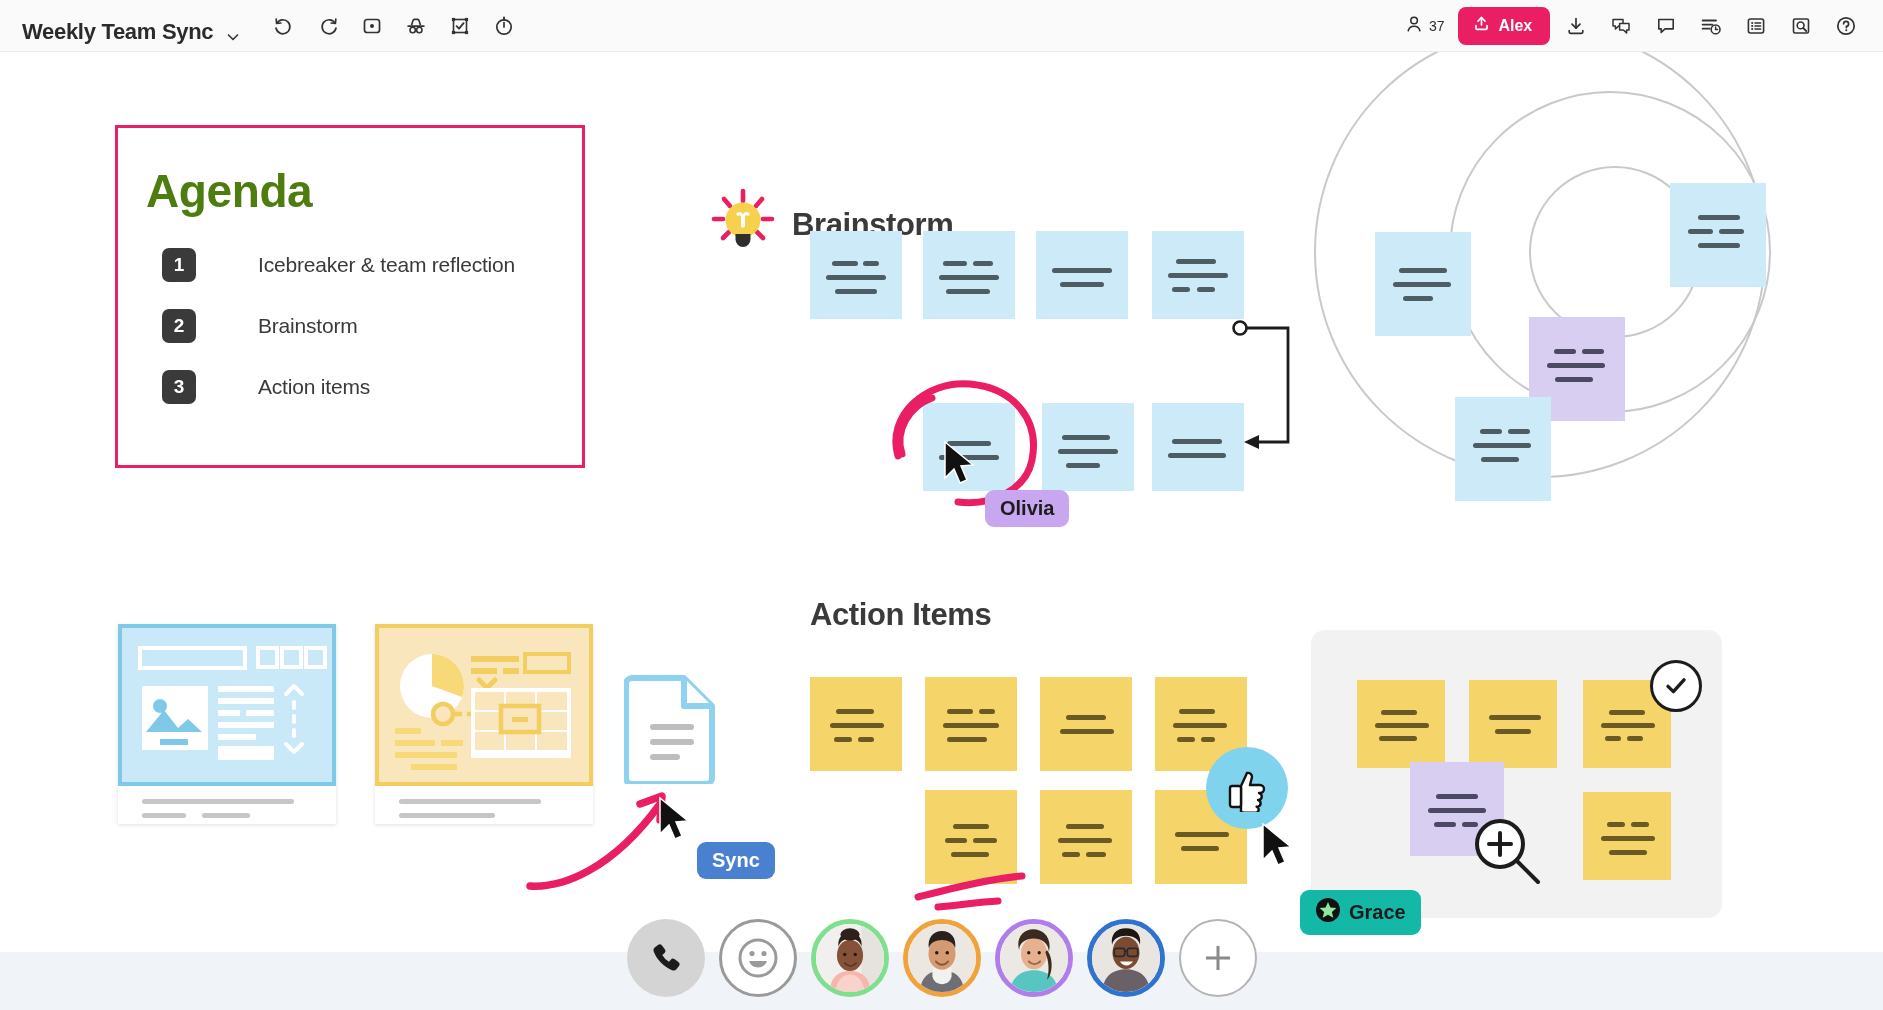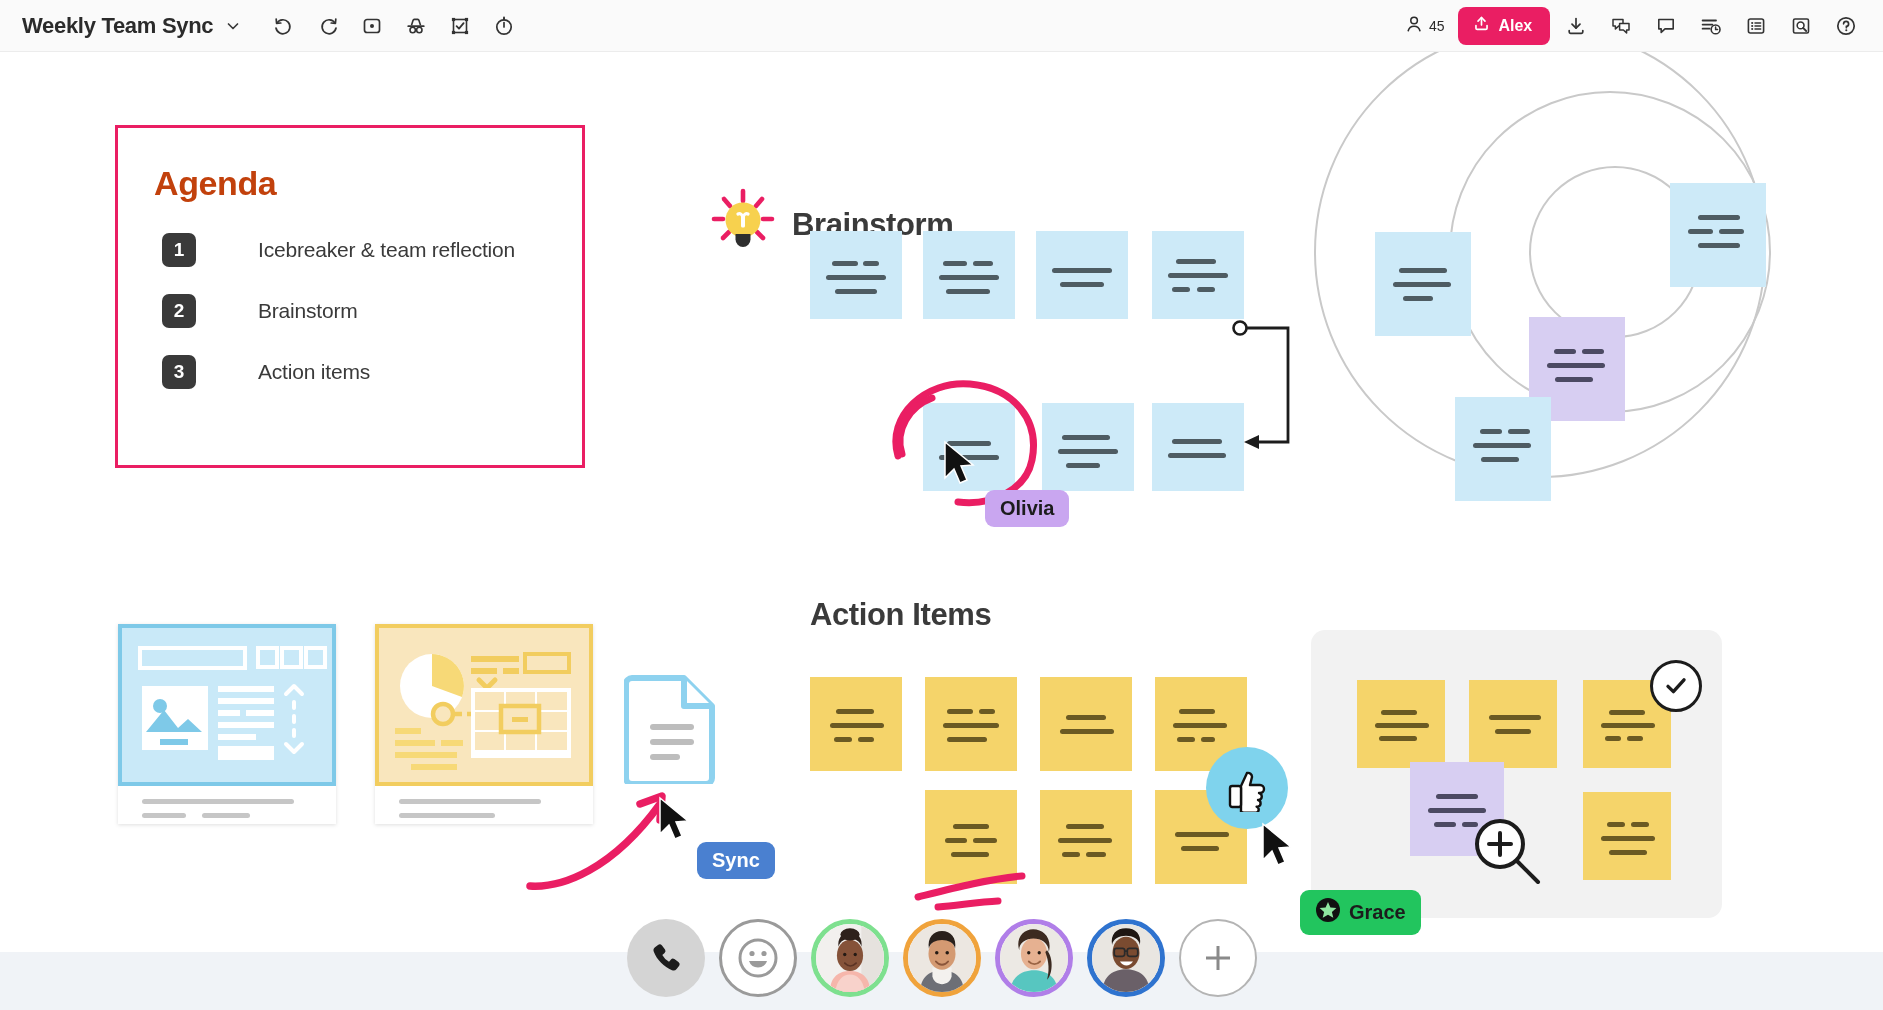--- a/index.html
+++ b/index.html
@@ -9,21 +9,21 @@
     background: #ffffff; overflow: hidden;
   }
   #app { position: relative; width: 1883px; height: 1010px; background: #fff; }
 
   
   .topbar {
     position: absolute; top: 0; left: 0; width: 1883px; height: 52px;
     background: #fafafa; border-bottom: 1px solid #ececec;
     display: flex; align-items: center; z-index: 60;
   }
-  .tb-left { display: flex; align-items: center; padding-left: 22px; gap: 4px; }
+  .tb-left { display: flex; align-items: flex-end; padding-left: 22px; gap: 4px; }
   .doc-title {
     font-size: 22px; font-weight: bold; color: #2b2b2b; letter-spacing: -0.3px;
   }
   .chev { margin-left: 8px; display: flex; align-items: center; }
   .tb-tools { display: flex; align-items: center; gap: 6px; margin-left: 20px; }
   .tbtn {
     width: 38px; height: 38px; display: flex; align-items: center; justify-content: center;
     border-radius: 6px; cursor: pointer;
   }
   .tb-right {
@@ -43,22 +43,22 @@
 
   
   .canvas { position: absolute; top: 52px; left: 0; width: 1883px; height: 958px; background: #fff; }
 
   
   .agenda {
     position: absolute; left: 115px; top: 73px; width: 470px; height: 343px;
     border: 3px solid #ea1e63; background: #fff;
   }
   .agenda h2 {
-    color: #c2410c; font-size: 34px; font-weight: bold; letter-spacing: -0.4px;
-    margin: 36px 0 0 36px;
+    color: #4d7c0f; font-size: 46px; font-weight: bold; letter-spacing: -0.4px;
+    margin: 36px 0 0 28px;
   }
   .agenda-list { margin: 30px 0 0 44px; display: flex; flex-direction: column; gap: 27px; }
   .agenda-item { display: flex; align-items: center; gap: 18px; }
   .num-badge {
     width: 34px; height: 34px; background: #3a3a3a; color: #fff; border-radius: 7px;
     display: flex; align-items: center; justify-content: center;
     font-size: 19px; font-weight: bold;
   }
   .agenda-text { font-size: 21px; color: #3a3a3a; letter-spacing: -0.2px; margin-left: 44px; }
 
@@ -83,21 +83,21 @@
   }
 
   
   .cursor-label {
     position: absolute; display: flex; align-items: center; gap: 8px;
     border-radius: 9px; padding: 7px 15px; font-size: 20px; font-weight: bold;
     color: #1c1c1c; white-space: nowrap;
   }
   .cl-olivia { background: #c9a6f0; }
   .cl-alex { background: #4a80d0; color: #fff; }
-  .cl-grace { background: #22c55e; }
+  .cl-grace { background: #14b8a6; }
 
   
   .link-card { position: absolute; background: #fff; box-shadow: 0 1px 4px rgba(0,0,0,.13); }
   .link-foot-ln { position: absolute; background: #c6c6c6; border-radius: 3px; }
 
   .badge-circle {
     position: absolute; border-radius: 50%; background: #fff;
     display: flex; align-items: center; justify-content: center;
   }
 
@@ -187,21 +187,21 @@
     </div>
 
     <div class="tb-right">
       <div class="people-count">
         <span>
           <svg width="22" height="22" viewBox="0 0 24 24">
               <circle cx="11" cy="8.2" r="3.6" stroke="#2b2b2b" stroke-width="1.7" fill="none"></circle>
               <path d="M4.6 19.4 a6.6 6.6 0 0 1 12.8 0" stroke="#2b2b2b" stroke-width="1.7" fill="none" stroke-linecap="round"></path>
             </svg>
         </span>
-        <span class="num">45</span>
+        <span class="num">37</span>
       </div>
 
       <button class="share-btn">
         <span>
           <svg width="19" height="19" viewBox="0 0 24 24">
               <path d="M12 4.5 L12 14" stroke="#fff" stroke-width="2.1" stroke-linecap="round"></path>
               <path d="M7.6 8.9 L12 4.4 L16.4 8.9" stroke="#fff" stroke-width="2.1" fill="none" stroke-linecap="round" stroke-linejoin="round"></path>
               <path d="M5 14.6 v3.3 a1.6 1.6 0 0 0 1.6 1.6 h10.8 a1.6 1.6 0 0 0 1.6-1.6 v-3.3" stroke="#fff" stroke-width="2.1" fill="none" stroke-linecap="round"></path>
             </svg>
         </span>

